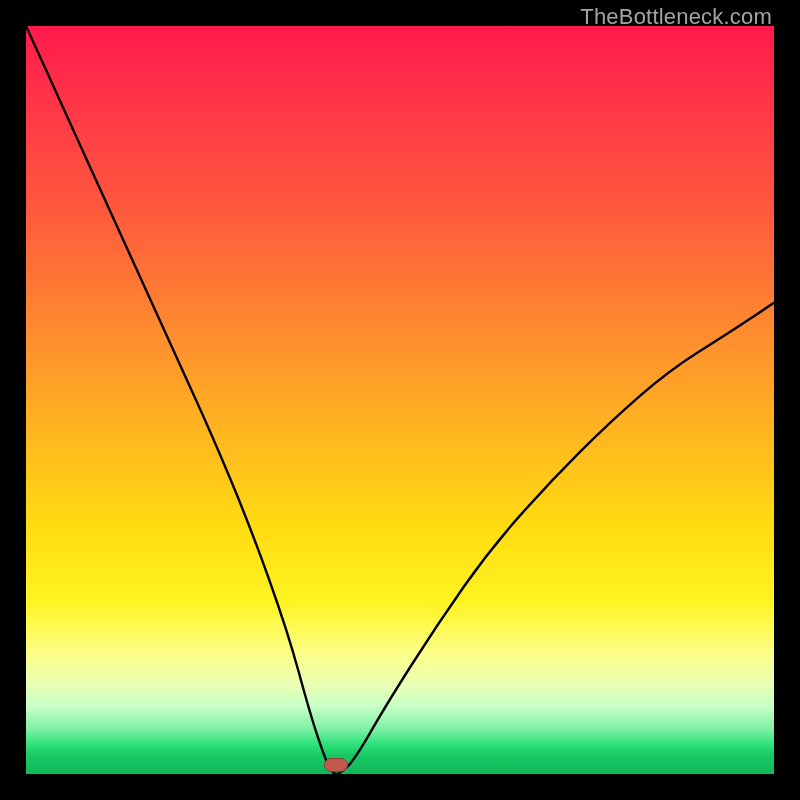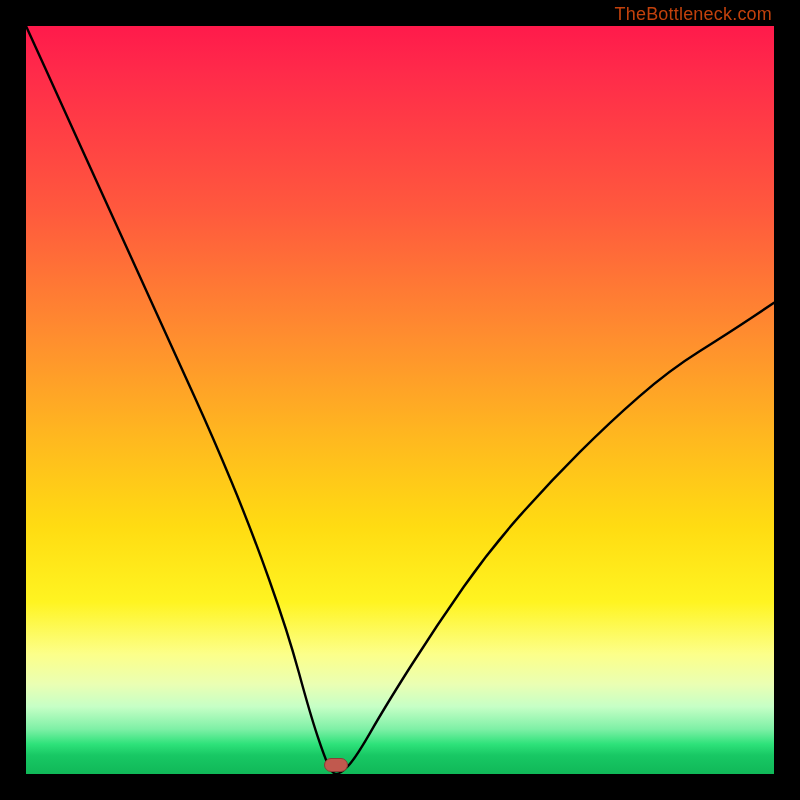--- a/index.html
+++ b/index.html
@@ -39,22 +39,22 @@
       #7ef0a6 94%,
       #2ee27a 96%,
       #18c864 97.5%,
       #10b858 100%
     );
   }
   .watermark {
     position: absolute;
     top: 4px;
     right: 28px;
-    color: #c2410c;
-    font-size: 18px;
+    color: #a3a3a3;
+    font-size: 22px;
     font-weight: 400;
     letter-spacing: 0.2px;
     user-select: none;
   }
   svg.curve {
     position: absolute;
     left: 0;
     top: 0;
     width: 748px;
     height: 748px;

